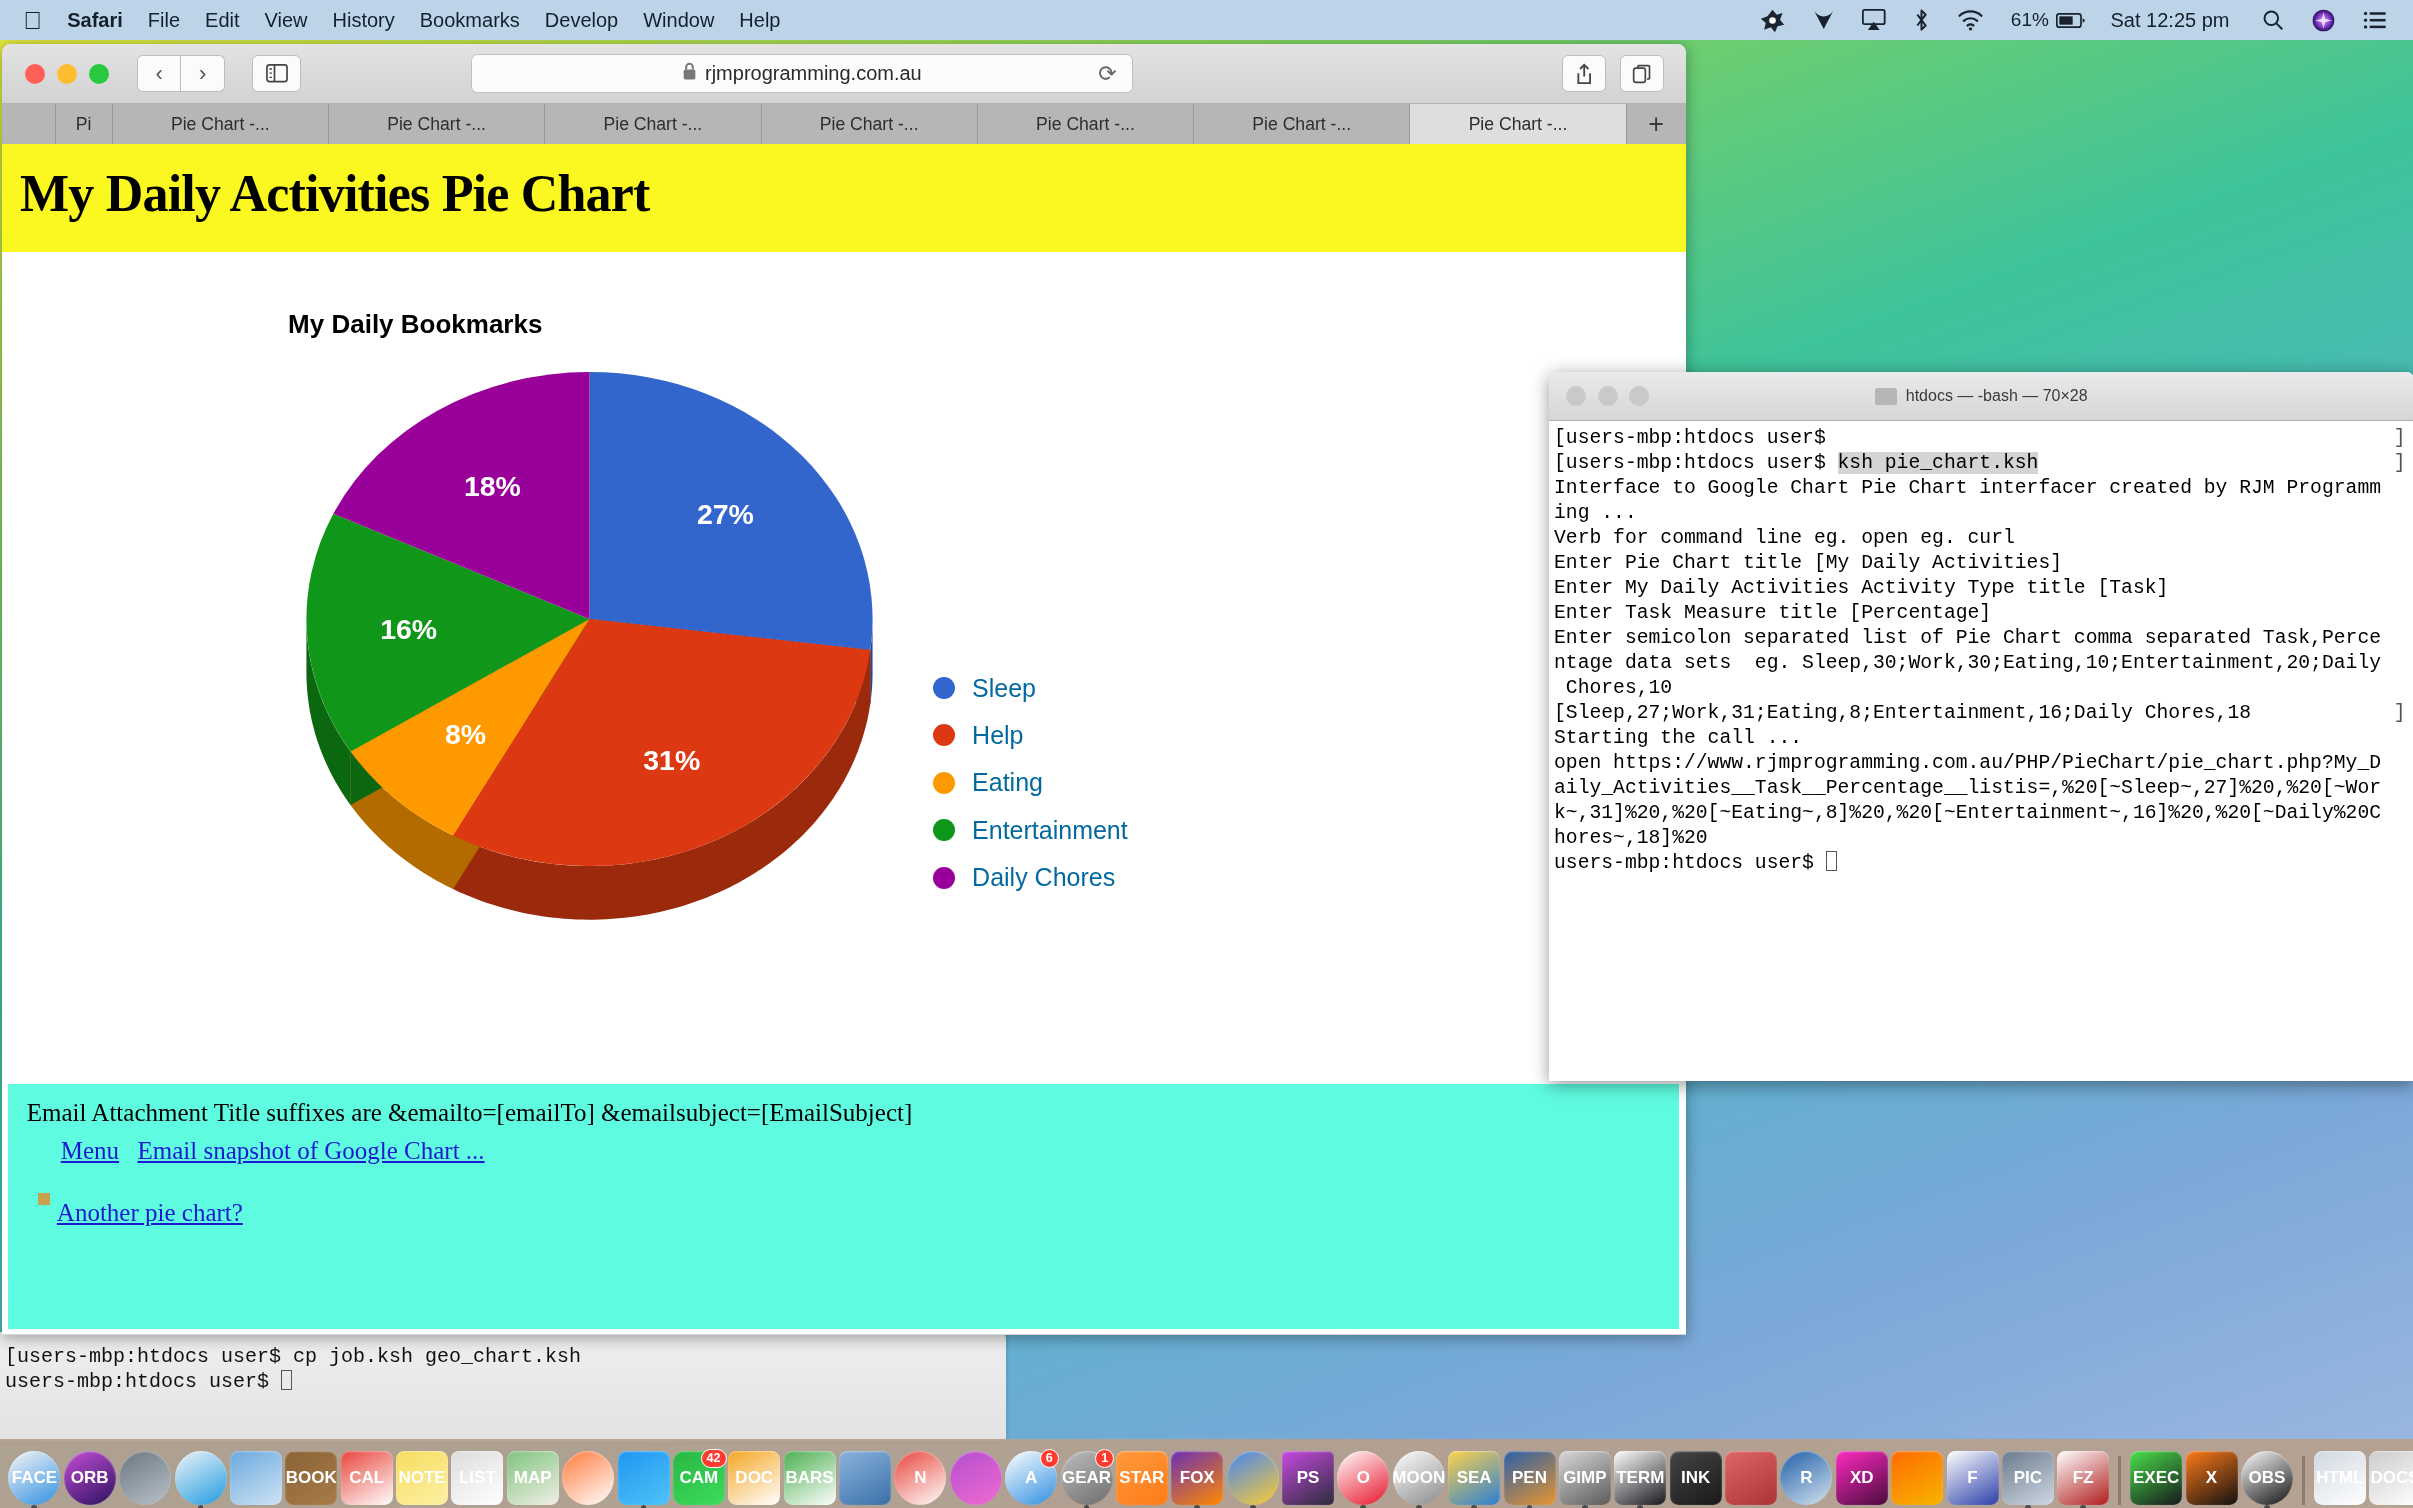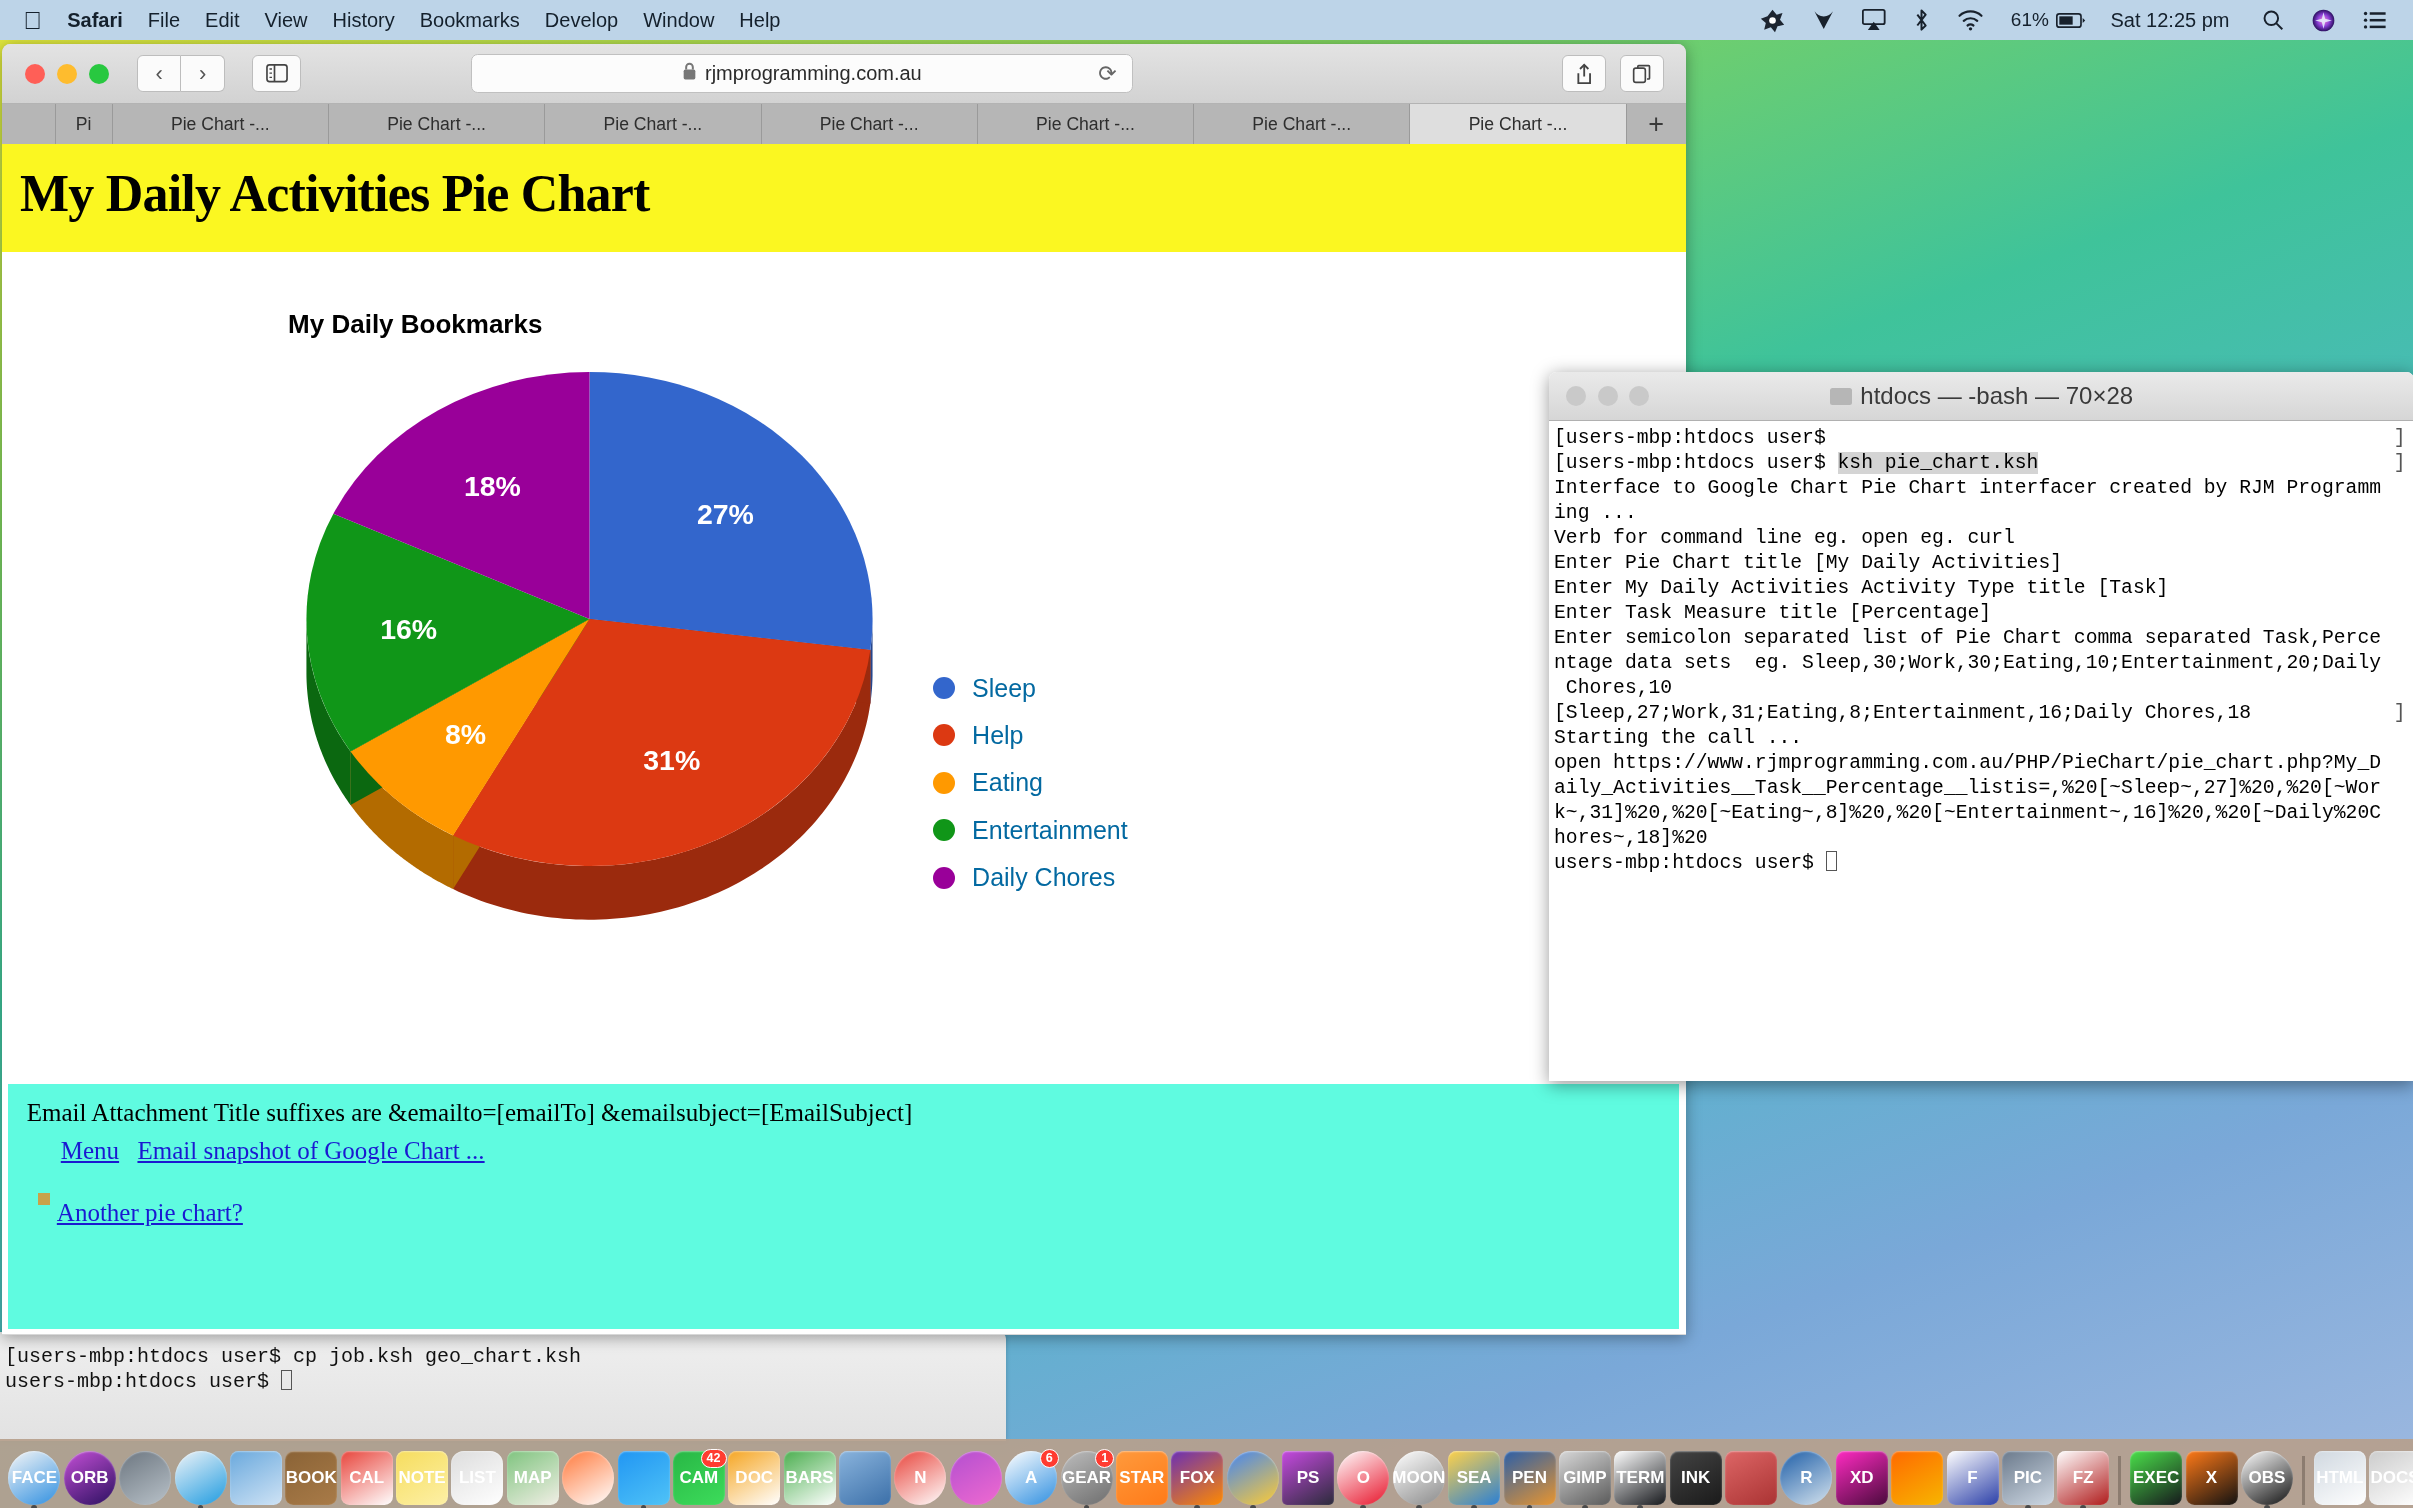--- a/index.html
+++ b/index.html
@@ -130,21 +130,21 @@
   #term-title {
     height: 49px;
     background: linear-gradient(#eaeaea,#d6d6d6);
     border-bottom: 0.8px solid #b0b0b0;
     display: flex; align-items: center; position: relative;
   }
   #term-title .traffic { margin-left: 17px; gap: 11.7px; }
   #term-title .tl { background: #c9c9c9; }
   #term-title .tt {
     position: absolute; left: 0; right: 0; text-align: center;
-    font-size: 24px; color: #3a3a3a; display: flex; align-items: center; justify-content: center; gap: 8.4px;
+    font-size: 16px; color: #3a3a3a; display: flex; align-items: center; justify-content: center; gap: 8.4px;
   }
   #term-title .folder {
     width: 22px; height: 17px; background: #b6b6b6; border-radius: 2.5px; display: inline-block;
   }
   #term-body {
     padding: 5px 0 0 5px;
     font-family: "Liberation Mono", monospace;
     font-size: 19.7px; line-height: 25px; color: #000;
     white-space: pre;
   }
@@ -436,21 +436,21 @@
     <div class="dk">
       <div style="width:100%;height:100%;border-radius:8.4px;background:linear-gradient(150deg,#8a6336,#a97b48);display:flex;align-items:center;justify-content:center;color:#fff;font-size:17px;font-weight:bold;font-family:'Liberation Sans',sans-serif;overflow:hidden;box-shadow:inset 0 0.8px 1.7px rgba(255,255,255,.5);">BOOK</div>
     </div>
     <div class="dk">
       <div style="width:100%;height:100%;border-radius:8.4px;background:linear-gradient(150deg,#e8453c,#ffffff);display:flex;align-items:center;justify-content:center;color:#fff;font-size:17px;font-weight:bold;font-family:'Liberation Sans',sans-serif;overflow:hidden;box-shadow:inset 0 0.8px 1.7px rgba(255,255,255,.5);">CAL</div>
     </div>
     <div class="dk">
       <div style="width:100%;height:100%;border-radius:8.4px;background:linear-gradient(150deg,#f6dd5e,#fdf0a6);display:flex;align-items:center;justify-content:center;color:#fff;font-size:17px;font-weight:bold;font-family:'Liberation Sans',sans-serif;overflow:hidden;box-shadow:inset 0 0.8px 1.7px rgba(255,255,255,.5);">NOTE</div>
     </div>
     <div class="dk">
-      <div style="width:100%;height:100%;border-radius:13px;background:linear-gradient(150deg,#dddddd,#ffffff);display:flex;align-items:center;justify-content:center;color:#fff;font-size:17px;font-weight:bold;font-family:'Liberation Sans',sans-serif;overflow:hidden;box-shadow:inset 0 0.8px 1.7px rgba(255,255,255,.5);">LIST</div>
+      <div style="width:100%;height:100%;border-radius:8px;background:linear-gradient(150deg,#dddddd,#ffffff);display:flex;align-items:center;justify-content:center;color:#fff;font-size:17px;font-weight:bold;font-family:'Liberation Sans',sans-serif;overflow:hidden;box-shadow:inset 0 0.8px 1.7px rgba(255,255,255,.5);">LIST</div>
     </div>
     <div class="dk">
       <div style="width:100%;height:100%;border-radius:8.4px;background:linear-gradient(150deg,#7fc47f,#f2efe6);display:flex;align-items:center;justify-content:center;color:#fff;font-size:17px;font-weight:bold;font-family:'Liberation Sans',sans-serif;overflow:hidden;box-shadow:inset 0 0.8px 1.7px rgba(255,255,255,.5);">MAP</div>
     </div>
     <div class="dk">
       <div style="width:100%;height:100%;border-radius:50%;background:linear-gradient(150deg,#ff7a3d,#ffffff);display:flex;align-items:center;justify-content:center;color:#fff;font-size:17px;font-weight:bold;font-family:'Liberation Sans',sans-serif;overflow:hidden;box-shadow:inset 0 0.8px 1.7px rgba(255,255,255,.5);"></div>
     </div>
     <div class="dk">
       <div style="width:100%;height:100%;border-radius:8.4px;background:linear-gradient(150deg,#2196f3,#4fc3f7);display:flex;align-items:center;justify-content:center;color:#fff;font-size:17px;font-weight:bold;font-family:'Liberation Sans',sans-serif;overflow:hidden;box-shadow:inset 0 0.8px 1.7px rgba(255,255,255,.5);"></div>
       <span class="run"></span>

